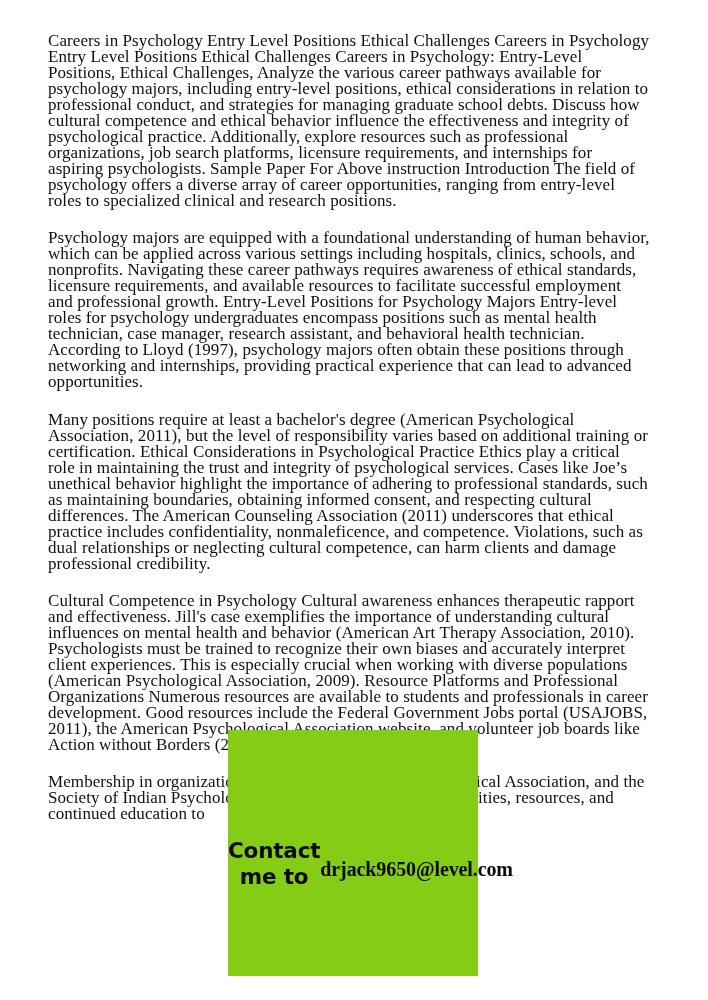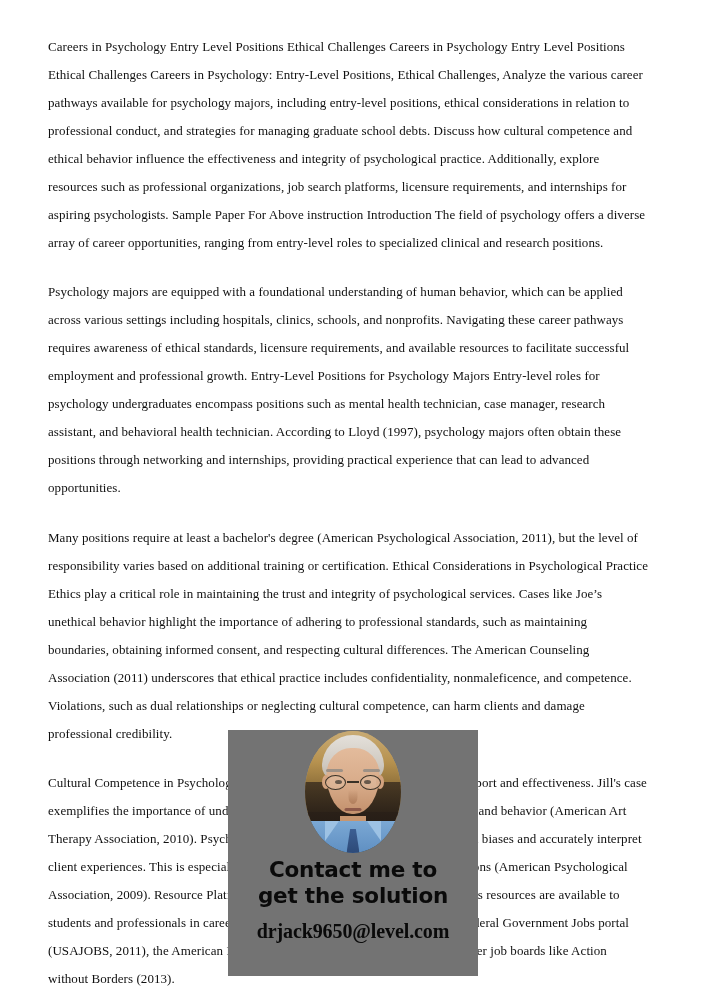--- a/index.html
+++ b/index.html
@@ -26,44 +26,44 @@
 
   .doc-body {
     position: absolute;
     left: 48px;
     top: 33px;
     width: 602px;
   }
 
   .para {
     font-family: "Liberation Serif", "DejaVu Serif", serif;
-    font-size: 13px;
-    line-height: 28px;
+    font-size: 17px;
+    line-height: 16px;
     color: #101010;
     text-align: left;
     margin: 0 0 21.3px 0;
     white-space: pre-wrap;
     letter-spacing: 0.005em;
   }
   .para:last-child { margin-bottom: 0; }
 
   
   .contact-overlay {
     position: absolute;
     left: 228px;
     top: 730px;
     width: 250px;
     height: 246px;
-    background: #737373;
+    background: #84cc16;
     z-index: 20;
     display: flex;
-    flex-direction: column;
+    flex-direction: row;
     align-items: center;
     box-sizing: border-box;
-    padding-top: 1px;
+    padding-top: 22px;
   }
 
   .portrait-wrap {
     width: 96px;
     height: 122px;
     position: relative;
     margin: 0 auto 4px auto;
     border-radius: 50% / 50%;
     overflow: hidden;
     background: #b99a63;
@@ -249,18 +249,17 @@
       <div class="ph-nose"></div>
       <div class="ph-mouth"></div>
       <div class="ph-neck"></div>
       <div class="ph-shirt"></div>
       <div class="ph-collar-l"></div>
       <div class="ph-collar-r"></div>
       <div class="ph-tie"></div>
     </div>
 
     <div class="contact-line">Contact me to</div>
-    <div class="contact-line">get the solution</div>
     <div class="contact-email">drjack9650@level.com</div>
 
   </div>
 
 </div>
 
 </body></html>

